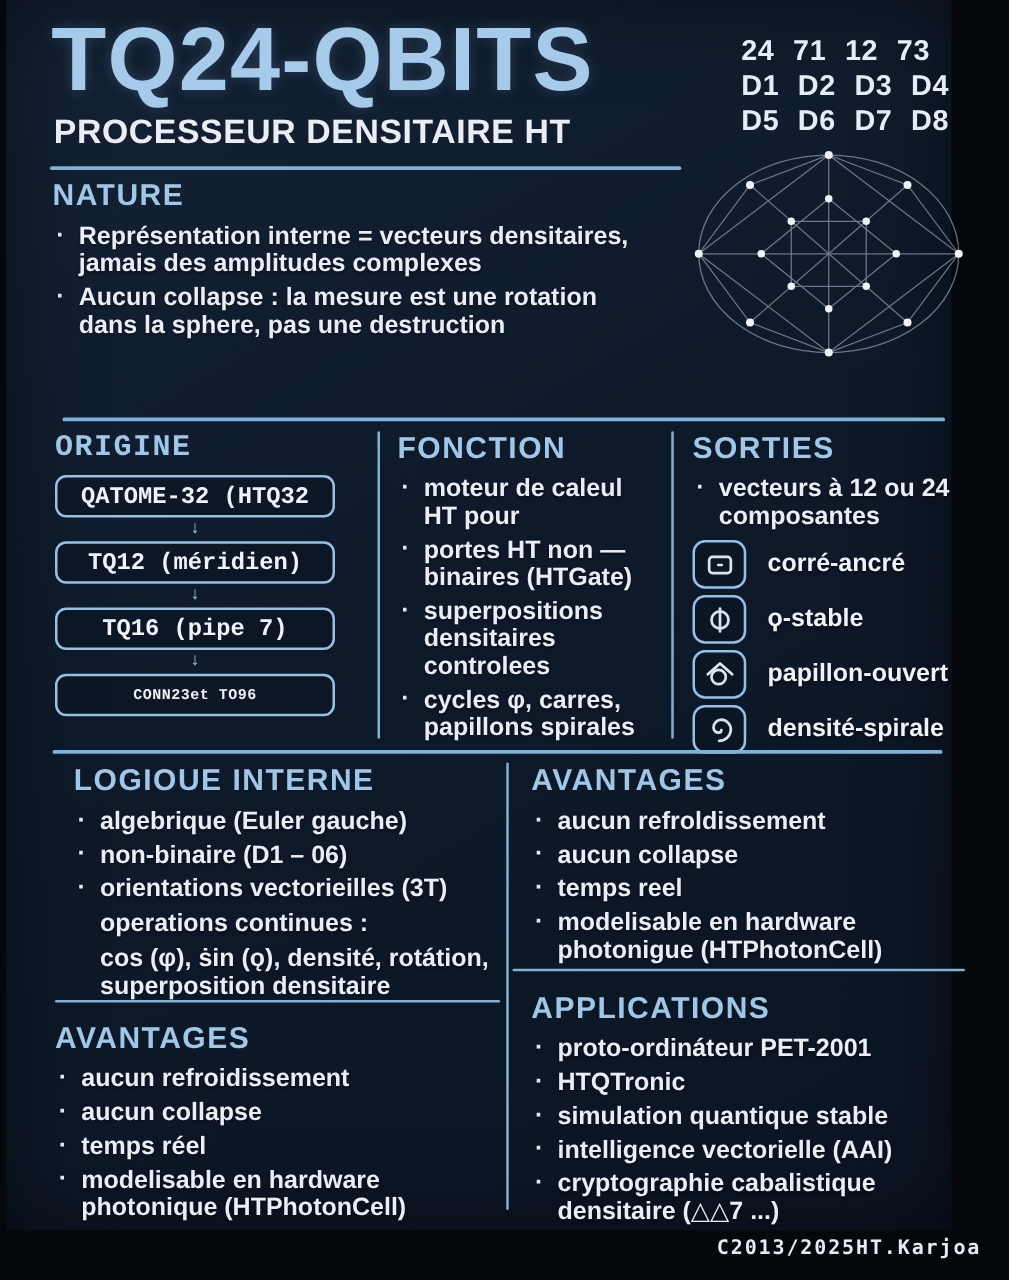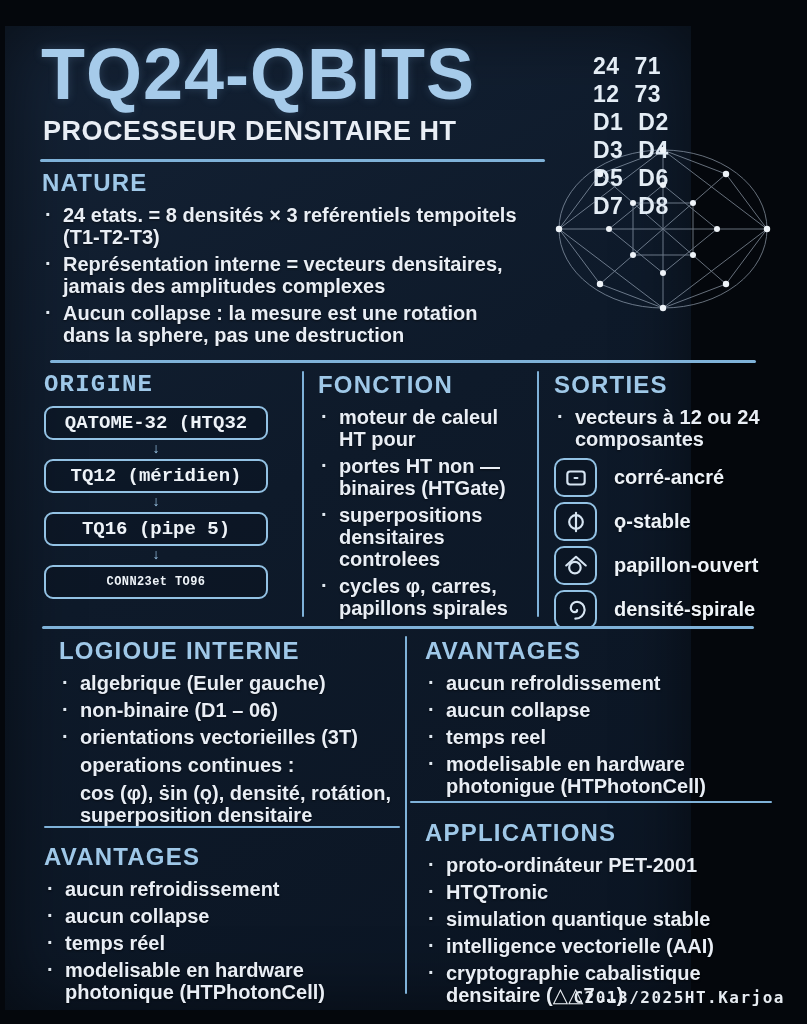--- a/index.html
+++ b/index.html
@@ -2,21 +2,21 @@
 <html><head>
 <meta charset="utf-8">
 <style>
   html,body{margin:0;padding:0;}
   body{
     width:807px;height:1024px;position:relative;overflow:hidden;
     background:#04070c;
     font-family:"Liberation Sans","DejaVu Sans",sans-serif;
   }
   .poster{
-    position:absolute;left:5px;top:26px;width:686px;height:984px;
+    position:absolute;left:5px;top:0;width:756px;height:984px;
     background:linear-gradient(150deg,#142235 0%,#0e1a2a 45%,#0b1523 100%);
     box-shadow:inset 0 0 70px rgba(0,0,0,.55);
   }
   .abs{position:absolute;}
   
   .title{
     left:36px;top:10px;font-size:72px;line-height:76px;font-weight:700;
     letter-spacing:1px;color:#a6cbea;text-shadow:0 0 10px rgba(130,180,230,.22);
   }
   .subtitle{
@@ -123,39 +123,37 @@
           <circle cx="30" cy="26" r="3"></circle>
       </g>
     </svg>
   </div>
 
   <div class="abs rule" style="left:35px;top:133px;width:505px;height:2.5px;"></div>
 
   <div class="abs" style="left:37px;top:144px;width:545px;">
     <h2 class="sec">NATURE</h2>
     <ul class="blist">
-      <li>24 etats. = 8 densités × 3 reférentiels tempoitels
-(T1-T2-T3)</li>
       <li>Représentation interne = vecteurs densitaires,
 jamais des amplitudes complexes</li>
       <li>Aucun collapse : la mesure est une rotation
 dans la sphere, pas une destruction</li>
     </ul>
   </div>
 
   <div class="abs rule" style="left:45px;top:334px;width:706px;height:3px;"></div>
 
   <div class="abs" style="left:39px;top:346px;width:250px;font-family:Liberation Mono, monospace;">
     <h2 class="sec">ORIGINE</h2>
     <div class="flow">
       <div class="flow-box">QATOME-32 (HTQ32</div>
       <div class="flow-arrow">↓</div>
       <div class="flow-box">TQ12 (méridien)</div>
       <div class="flow-arrow">↓</div>
-      <div class="flow-box">TQ16 (pipe 5)</div>
+      <div class="flow-box">TQ16 (pipe 7)</div>
       <div class="flow-arrow">↓</div>
       <div class="flow-box small">CONN23et TO96</div>
     </div>
   </div>
 
   <div class="abs vdiv" style="left:297px;top:345px;height:246px;"></div>
 
   <div class="abs" style="left:313px;top:346px;width:212px;">
     <h2 class="sec">FONCTION</h2>
     <ul class="blist">

